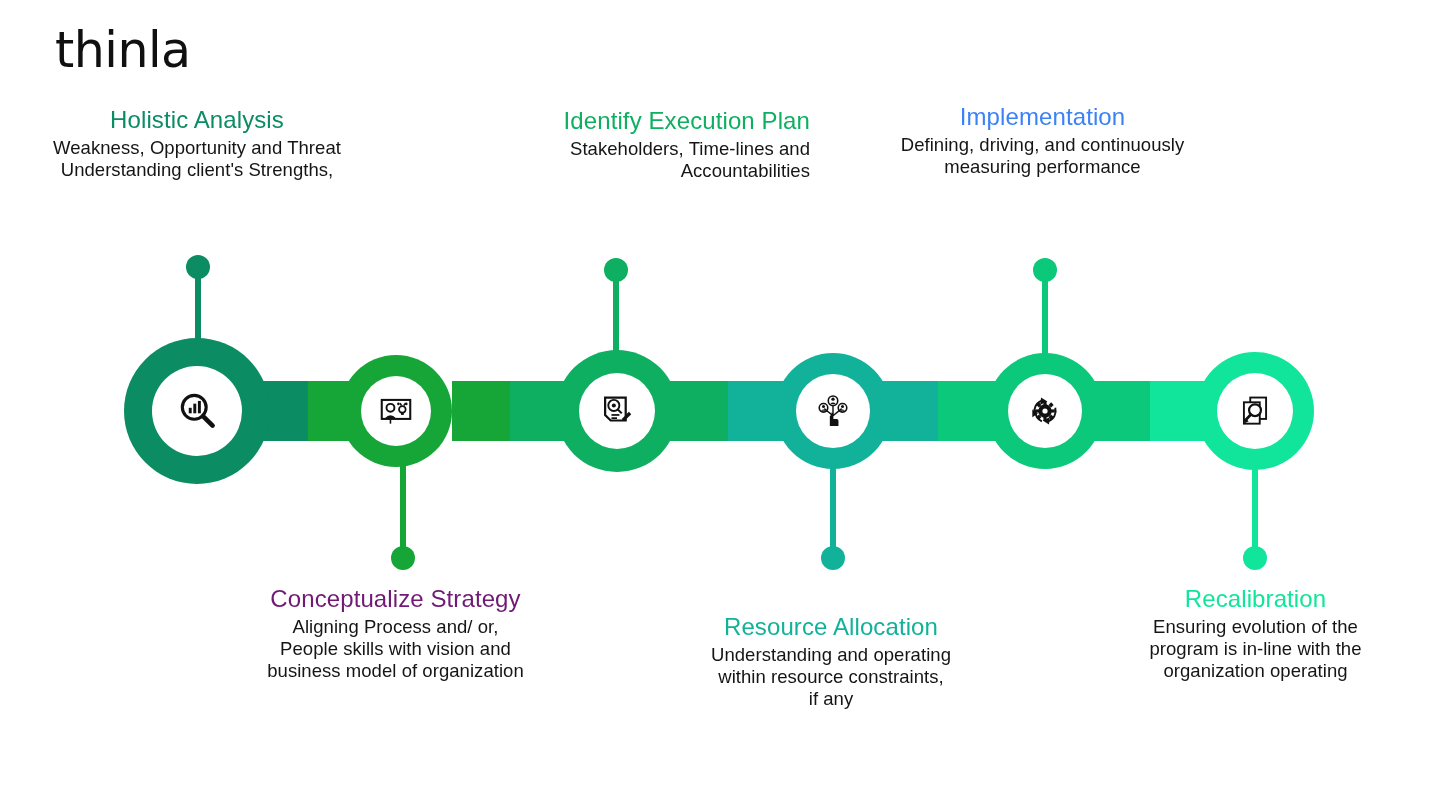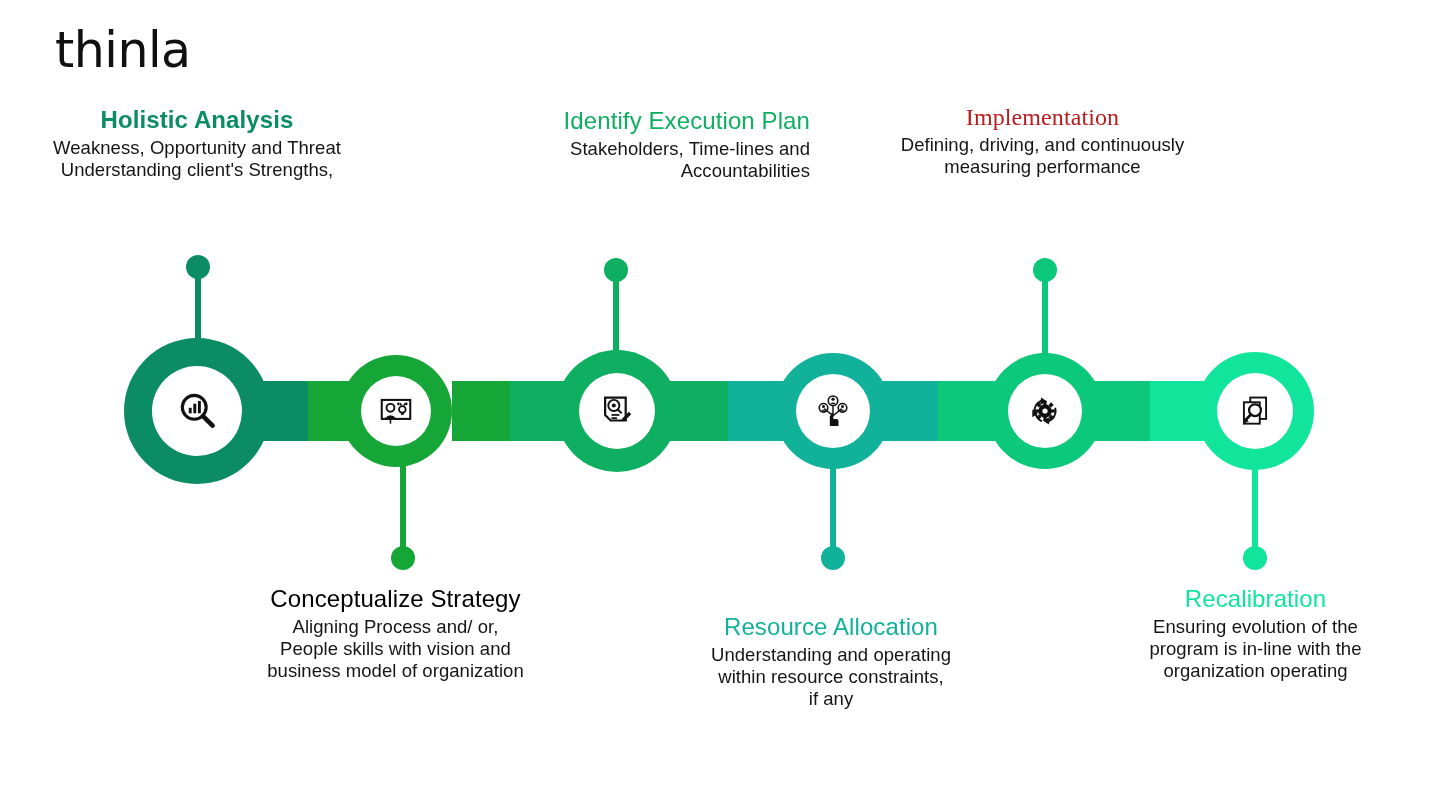--- a/index.html
+++ b/index.html
@@ -268,45 +268,45 @@
           <rect x="10" y="13" width="20" height="27" fill="#fff" stroke="#111" stroke-width="2.4"></rect>
           <circle cx="24" cy="23" r="7.5" fill="#fff" stroke="#111" stroke-width="2.8"></circle>
           <line x1="18.8" y1="28.4" x2="11.5" y2="36" stroke="#111" stroke-width="3.4" stroke-linecap="round"></line>
           <path d="M13 34 L10 40 L16 37 Z" fill="#111"></path>
         </svg>
       </span>
     </div>
   </div>
 
   <div class="label-block" style="left:22px; top:106px; width:350px;">
-    <div class="label-title" style="color:#0B8C63;font-weight:bold;">Holistic Analysis</div>
+    <div class="label-title" style="color:#0B8C63;">Holistic Analysis</div>
     <div class="label-desc">
       <div>Weakness, Opportunity and Threat</div>
       <div>Understanding client's Strengths,</div>
     </div>
   </div>
 
   <div class="label-block" style="left:440px; top:107px; width:370px;text-align:right;">
     <div class="label-title" style="color:#0FAF61;">Identify Execution Plan</div>
     <div class="label-desc">
       <div>Stakeholders, Time-lines and</div>
       <div>Accountabilities</div>
     </div>
   </div>
 
   <div class="label-block" style="left:855px; top:103px; width:375px;">
-    <div class="label-title" style="color:#b91c1c;font-family:Liberation Serif, serif;">Implementation</div>
+    <div class="label-title" style="color:#3b82f6;">Implementation</div>
     <div class="label-desc">
       <div>Defining, driving, and continuously</div>
       <div>measuring performance</div>
     </div>
   </div>
 
   <div class="label-block" style="left:228px; top:585px; width:335px;">
-    <div class="label-title" style="color:#000000;text-align:center;">Conceptualize Strategy</div>
+    <div class="label-title" style="color:#701a75;text-align:center;">Conceptualize Strategy</div>
     <div class="label-desc">
       <div>Aligning Process and/ or,</div>
       <div>People skills with vision and</div>
       <div>business model of organization</div>
     </div>
   </div>
 
   <div class="label-block" style="left:660px; top:585px; width:342px;margin-top:28px;">
     <div class="label-title" style="color:#12B29A;">Resource Allocation</div>
     <div class="label-desc">

